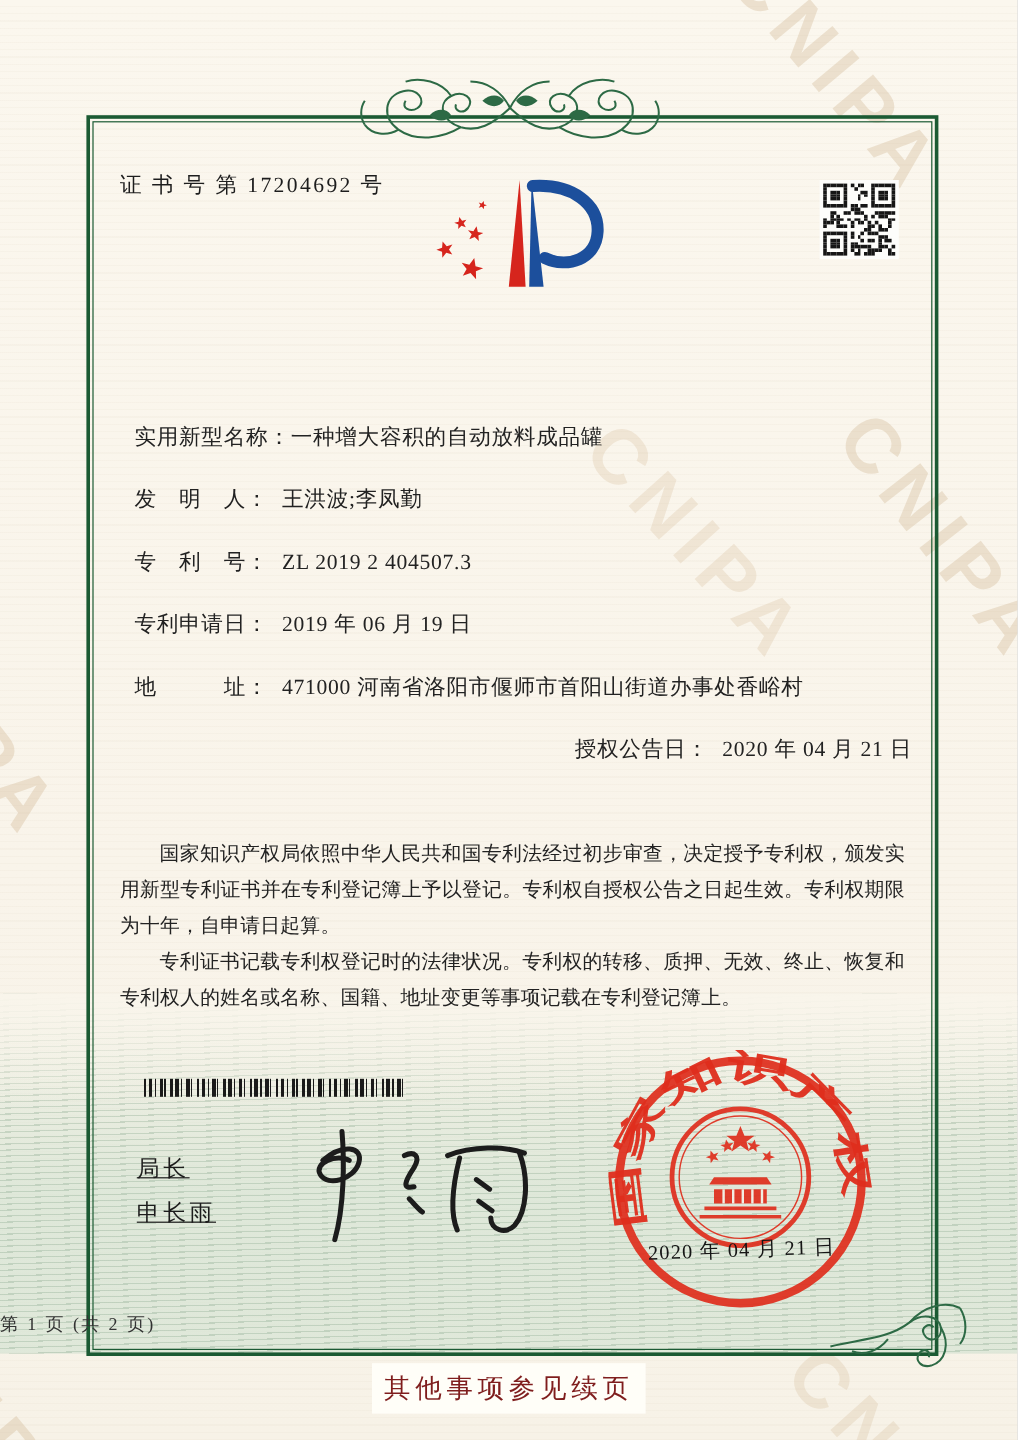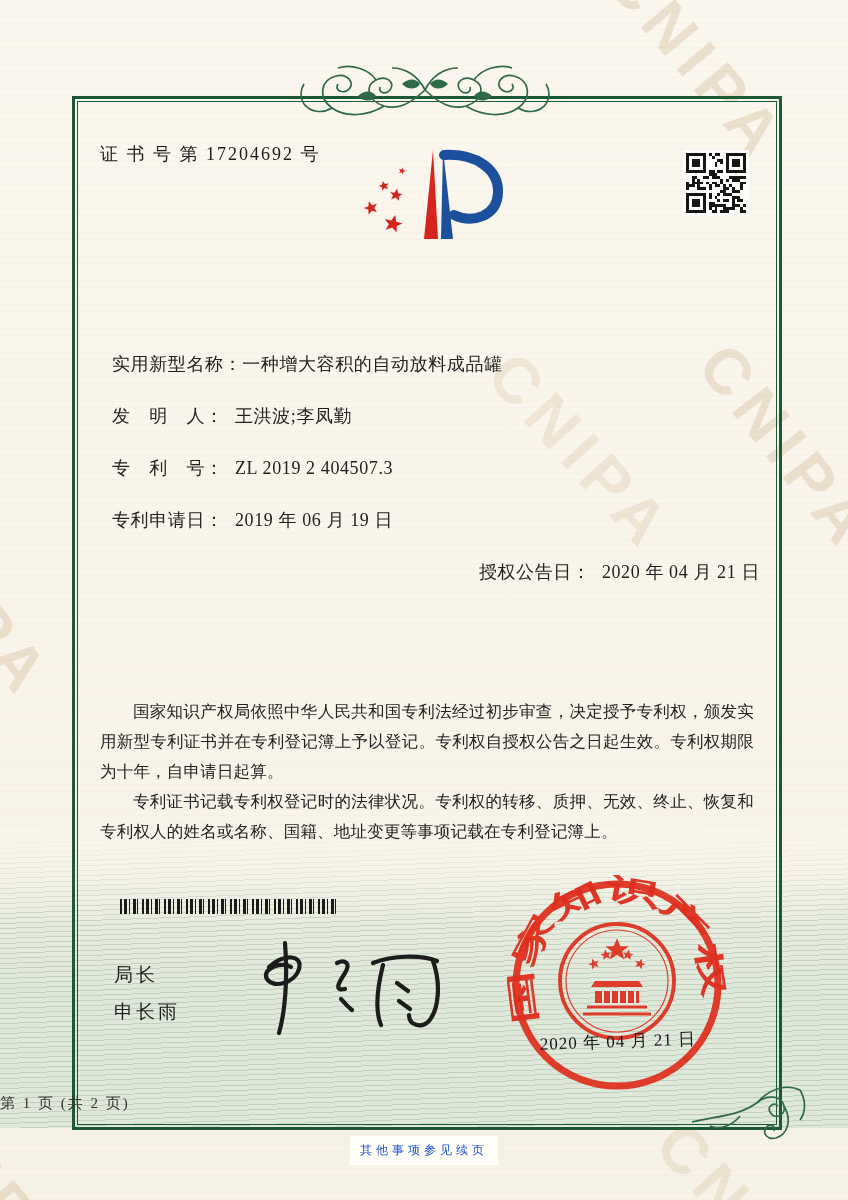--- a/index.html
+++ b/index.html
@@ -55,29 +55,29 @@
            text-align:justify;letter-spacing:0.2px;color:#222;}
   
   .barcode{position:absolute;left:120px;top:899px;width:218px;height:15px;z-index:2;
     background:repeating-linear-gradient(90deg,
       #1a1a1a 0 2px, rgba(0,0,0,0) 2px 4px,
       #1a1a1a 4px 7px, rgba(0,0,0,0) 7px 9px,
       #1a1a1a 9px 10px, rgba(0,0,0,0) 10px 13px,
       #1a1a1a 13px 16px, rgba(0,0,0,0) 16px 17px,
       #1a1a1a 17px 18px, rgba(0,0,0,0) 18px 22px);}
   .bureau{position:absolute;left:114px;top:962px;font-size:19px;letter-spacing:3px;color:#1c1c1c;z-index:2;}
-  .bureau div{margin-bottom:11px;line-height:26px;}
+  .bureau div{margin-bottom:11px;line-height:26px;text-decoration:underline;}
   .sig{position:absolute;left:233px;top:933px;z-index:2;}
   .seal{position:absolute;left:507px;top:875px;z-index:4;}
   .seal-date{position:absolute;left:512px;top:1030px;width:212px;text-align:center;z-index:5;
              font-size:17px;letter-spacing:1px;color:#151515;transform:rotate(-2deg);}
   .page-num{position:absolute;left:0;right:0;top:1094px;
             font-size:15px;letter-spacing:2px;color:#333;z-index:2;}
   .note{position:absolute;left:50%;top:1136px;transform:translateX(-50%);z-index:3;
-        background:#fffef8;padding:6px 10px;font-size:12px;letter-spacing:4px;color:#1d4ed8;}
+        background:#fffef8;padding:6px 10px;font-size:22px;letter-spacing:4px;color:#7f1d1d;}
 </style>
 </head>
 <body>
 
 <svg width="0" height="0" style="position:absolute">
   <defs>
     <path id="star5" d="M0,-9 L2.6,-2.8 L9,-2.8 L3.9,1.1 L5.6,7.3 L0,3.6 L-5.6,7.3 L-3.9,1.1 L-9,-2.8 L-2.6,-2.8 Z"></path>
   </defs>
 </svg>
 
@@ -585,20 +585,23 @@
       <span class="lab">实用新型名称：</span><span class="val">一种增大容积的自动放料成品罐</span>
     </div>
     <div class="row">
       <span class="lab">发　明　人：</span><span class="val">王洪波;李凤勤</span>
     </div>
     <div class="row">
       <span class="lab">专　利　号：</span><span class="val">ZL 2019 2 404507.3</span>
     </div>
     <div class="row">
       <span class="lab">专利申请日：</span><span class="val">2019 年 06 月 19 日</span>
+    </div>
+    <div class="row">
+      <span class="lab">地　　　址：</span><span class="val">471000 河南省洛阳市偃师市首阳山街道办事处香峪村</span>
     </div>
     <div class="row grant">
       <span><span class="lab">授权公告日：</span><span class="val">2020 年 04 月 21 日</span></span>
     </div>
   </div>
 
   <div class="paras">
     <p>国家知识产权局依照中华人民共和国专利法经过初步审查，决定授予专利权，颁发实用新型专利证书并在专利登记簿上予以登记。专利权自授权公告之日起生效。专利权期限为十年，自申请日起算。</p>
     <p>专利证书记载专利权登记时的法律状况。专利权的转移、质押、无效、终止、恢复和专利权人的姓名或名称、国籍、地址变更等事项记载在专利登记簿上。</p>
   </div>

